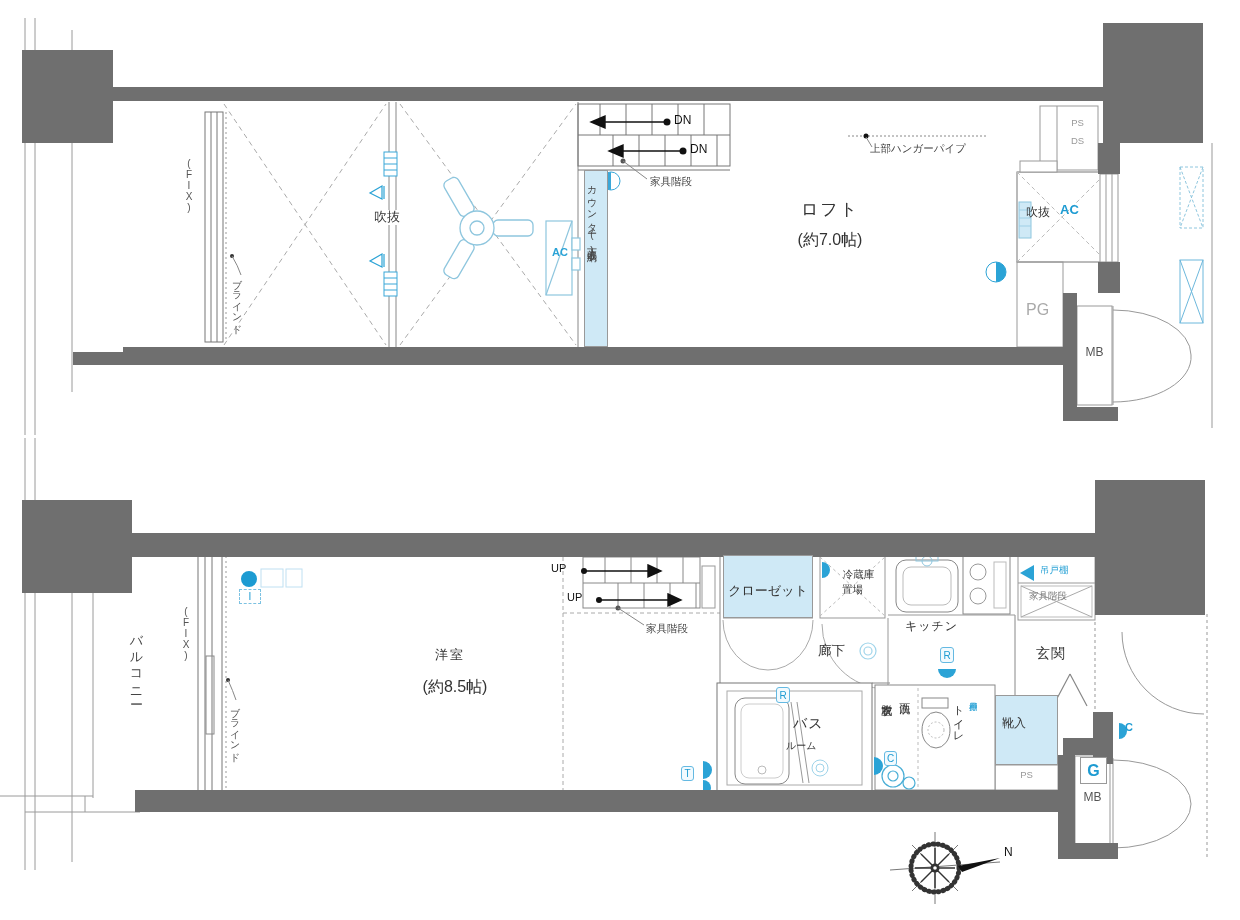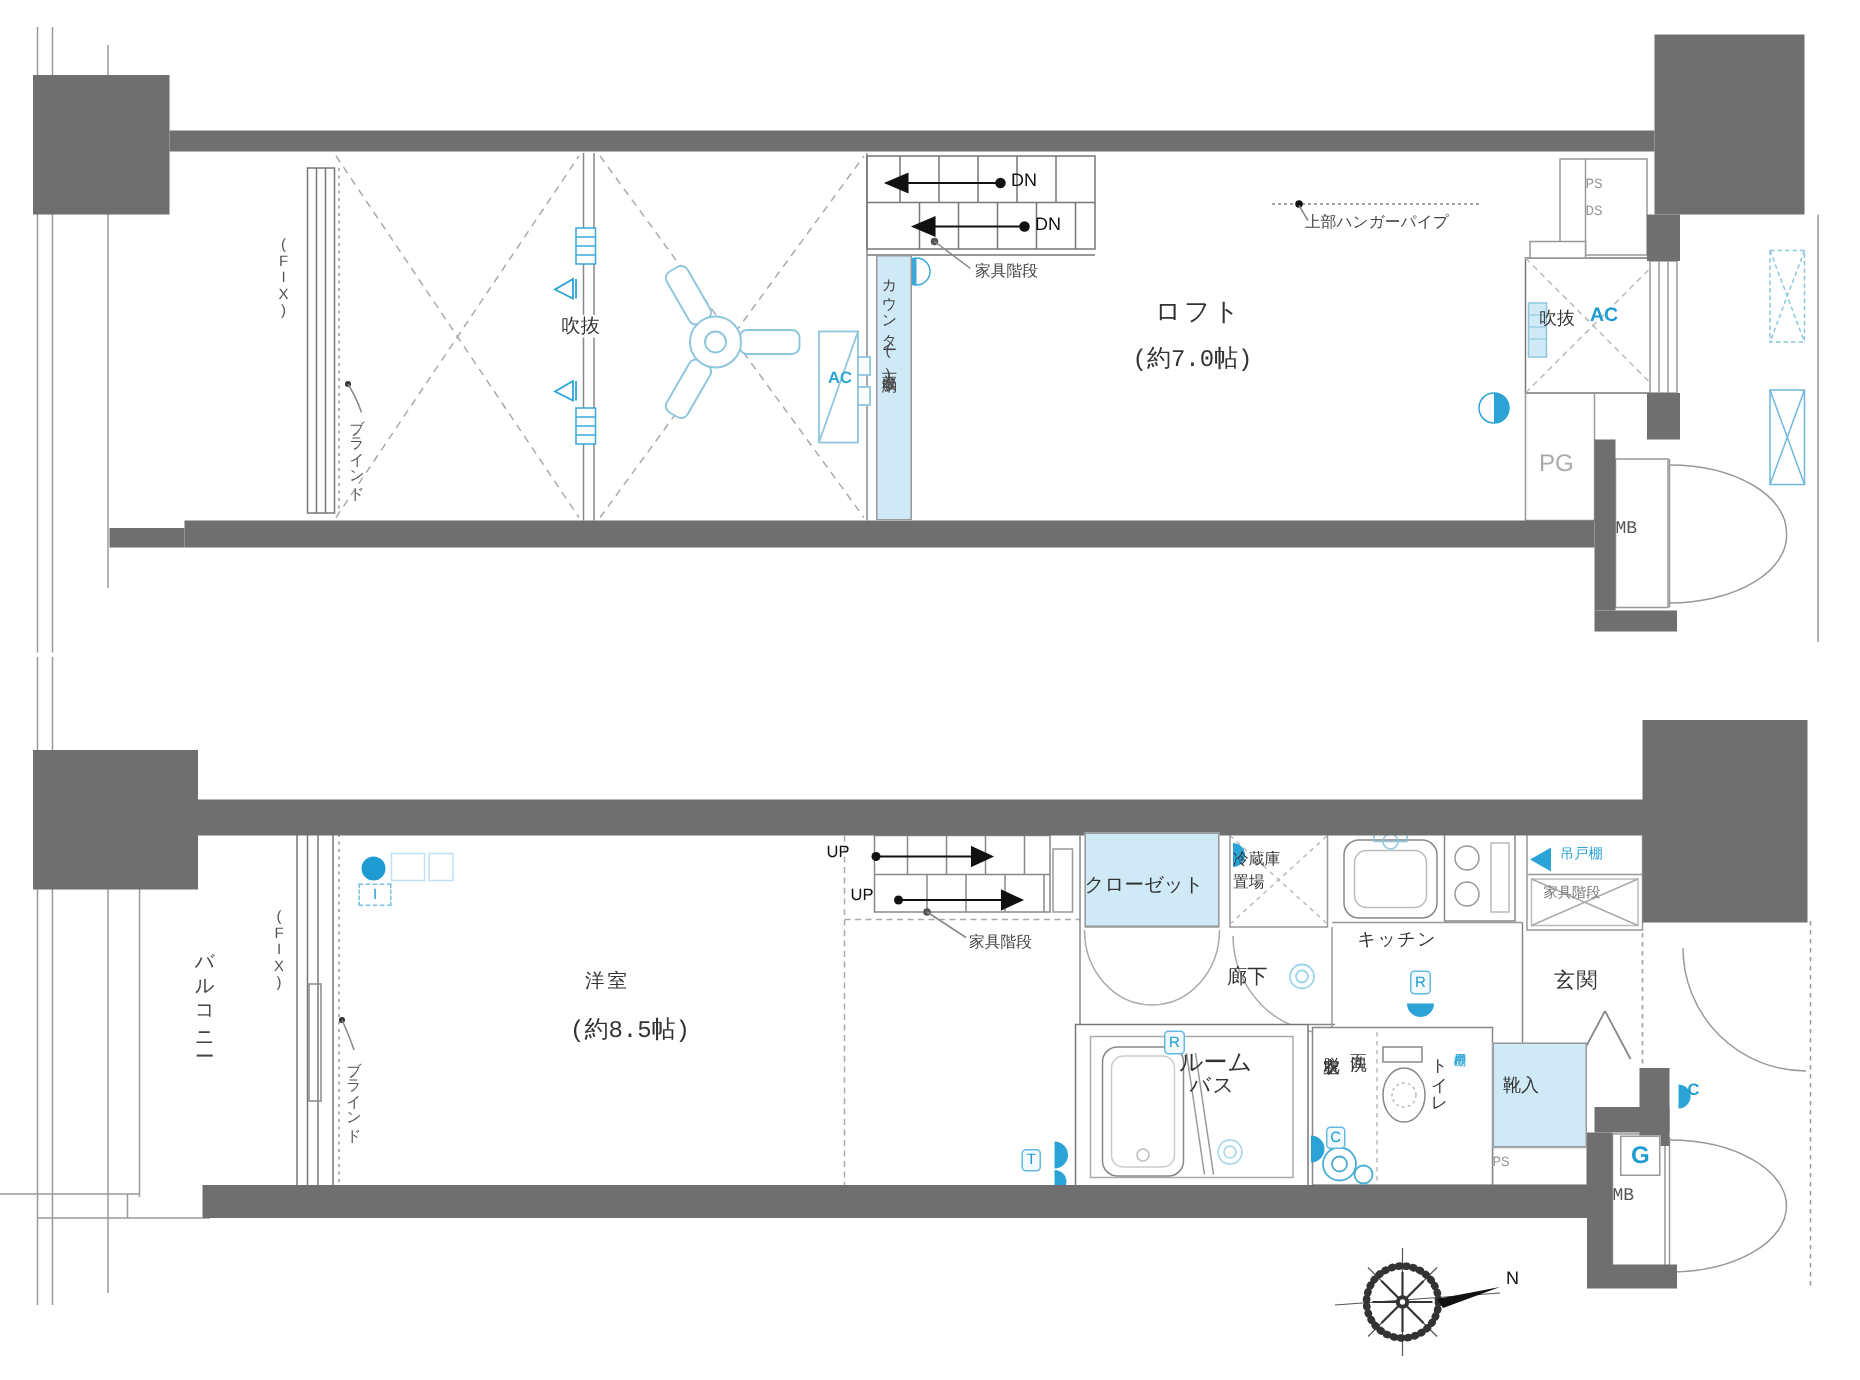--- a/index.html
+++ b/index.html
@@ -3,21 +3,21 @@
 <meta charset="utf-8">
 <style>
   html,body{margin:0;padding:0;background:#fff;}
   .canvas{position:relative;width:1240px;height:920px;background:#fff;
           font-family:"Liberation Sans",sans-serif;overflow:hidden;}
   .overlay{position:absolute;left:0;top:0;}
   .wall{position:absolute;background:#6f6f6f;}
   .fill{position:absolute;background:#cfe9f6;border:1px solid #999;box-sizing:border-box;}
   .lbl{position:absolute;color:#333;white-space:nowrap;line-height:1.15;}
   .v{writing-mode:vertical-rl;text-orientation:upright;}
-  .ctr{text-align:left;font-family:Liberation Mono, monospace;}
+  .ctr{text-align:center;}
   .badge{position:absolute;border:1px solid #64b9e2;background:#f2fafe;color:#1d9bd2;
          border-radius:3px;display:flex;align-items:center;justify-content:center;
          font-size:10px;box-sizing:border-box;}
   .gbox{position:absolute;border:1px solid #999;background:#fff;display:flex;
         align-items:center;justify-content:center;font-weight:bold;color:#1d9bd2;
         font-size:16px;box-sizing:border-box;}
   .dashbadge{position:absolute;border:1px dashed #7cc2e2;color:#1d9bd2;font-size:10px;
          display:flex;align-items:center;justify-content:center;box-sizing:border-box;background:#fff;}
 </style>
 </head>
@@ -410,21 +410,21 @@
   <div class="lbl ctr" style="left:822px;top:583px;width:61px;font-size:10.5px">置場</div>
   <div class="lbl" style="left:905px;top:620px;font-size:12px;letter-spacing:1px">キッチン</div>
   <div class="lbl" style="left:818px;top:643px;font-size:13.5px">廊下</div>
   <div class="badge" style="left:940px;top:647px;width:14px;height:16px">R</div>
   <div class="lbl" style="left:1040px;top:565px;font-size:9.5px;color:#2ba3d6">吊戸棚</div>
   <div class="lbl" style="left:1029px;top:591px;font-size:9.5px;color:#777">家具階段</div>
   <div class="lbl" style="left:1036px;top:645px;font-size:14px;letter-spacing:1px">玄関</div>
   <div class="lbl" style="left:1002px;top:717px;font-size:12px">靴入</div>
   <div class="lbl ctr" style="left:995px;top:770px;width:63px;font-size:9.5px;color:#999">PS</div>
   <div class="lbl" style="left:793px;top:715px;font-size:14px;letter-spacing:1px">バス</div>
-  <div class="lbl" style="left:786px;top:700px;font-size:16px">ルーム</div>
+  <div class="lbl" style="left:786px;top:740px;font-size:10px">ルーム</div>
   <div class="badge" style="left:776px;top:687px;width:14px;height:16px">R</div>
   <div class="lbl v" style="left:898px;top:694px;font-size:11px">洗面</div>
   <div class="lbl v" style="left:880px;top:696px;font-size:11px">脱衣室</div>
   <div class="lbl v" style="left:952px;top:698px;font-size:11px">トイレ</div>
   <div class="lbl v" style="left:968px;top:696px;font-size:8.5px;color:#2ba3d6">吊戸棚</div>
   <div class="badge" style="left:884px;top:751px;width:13px;height:15px">C</div>
   <div class="badge" style="left:681px;top:766px;width:13px;height:15px">T</div>
   <div class="lbl" style="left:1125px;top:721px;font-size:11px;font-weight:bold;color:#1d9bd2">C</div>
   <div class="gbox" style="left:1080px;top:757px;width:27px;height:27px">G</div>
   <div class="lbl ctr" style="left:1075px;top:791px;width:35px;font-size:12px;color:#555">MB</div>

